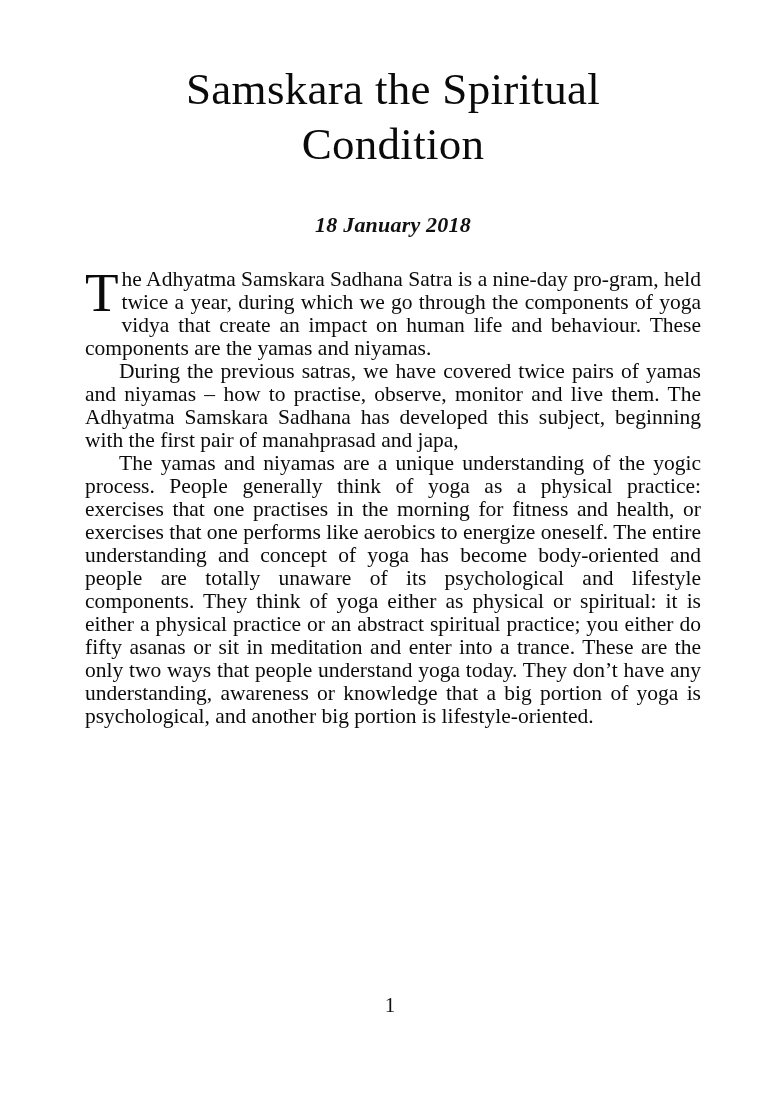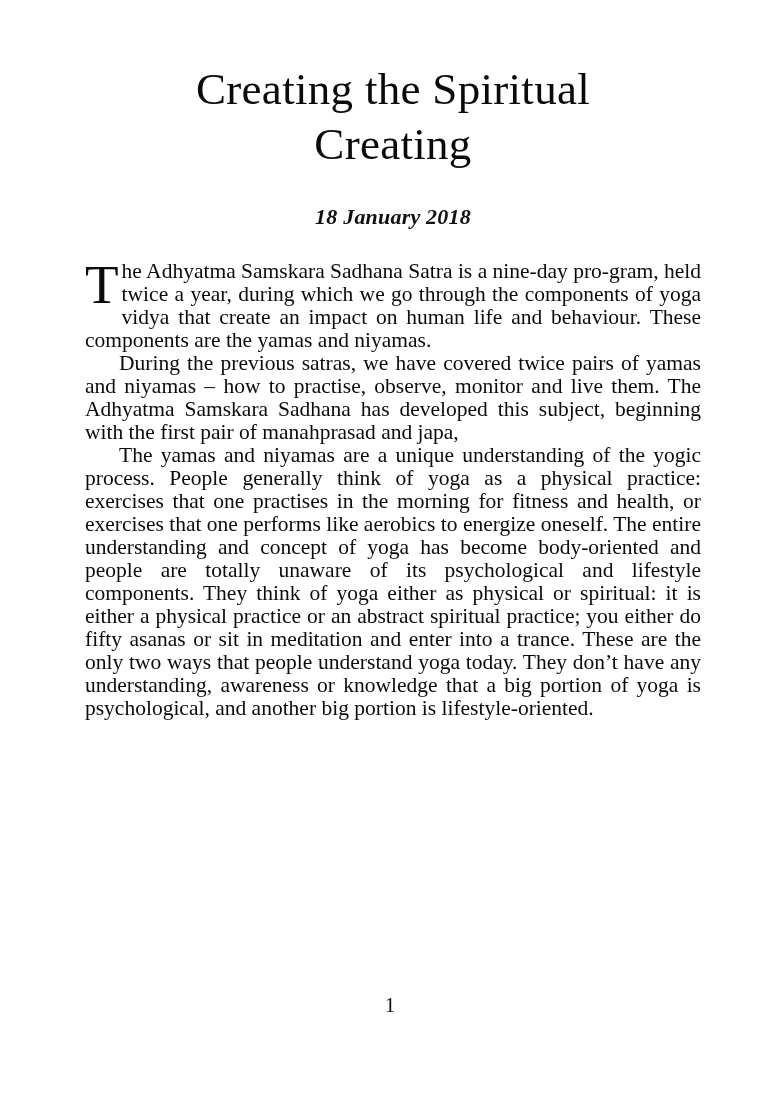--- a/index.html
+++ b/index.html
@@ -45,21 +45,21 @@
     font-weight: 400;
     line-height: 55px;
     letter-spacing: 0.3px;
     color: #0a0a0a;
     white-space: nowrap;
   }
 
   
   .date-line {
     text-align: center;
-    margin-top: 32px;
+    margin-top: 40px;
     font-size: 22px;
     font-style: italic;
     font-weight: 700;
     letter-spacing: 0.2px;
     color: #111111;
   }
 
   
   .body-block {
     margin-top: 30px;
@@ -103,22 +103,22 @@
     color: #101010;
   }
 </style>
 </head>
 <body>
 
 <div class="page">
   <div class="content">
 
     <h1 class="title-block">
-      <span class="title-line">Creating the Spiritual</span>
-      <span class="title-line">Creating</span>
+      <span class="title-line">Samskara the Spiritual</span>
+      <span class="title-line">Condition</span>
     </h1>
 
     <div class="date-line">18 January 2018</div>
 
     <div class="body-block">
       <p class="para first">The Adhyatma Samskara Sadhana Satra is a nine-day pro‐gram, held twice a year, during which we go through the components of yoga vidya that create an impact on human life and behaviour. These components are the yamas and niyamas.</p>
       <p class="para">During the previous satras, we have covered twice pairs of yamas and niyamas – how to practise, observe, monitor and live them. The Adhyatma Samskara Sadhana has developed this subject, beginning with the first pair of manahprasad and japa,</p>
       <p class="para">The yamas and niyamas are a unique understanding of the yogic process. People generally think of yoga as a physical practice: exercises that one practises in the morning for fitness and health, or exercises that one performs like aerobics to energize oneself. The entire understanding and concept of yoga has become body-oriented and people are totally unaware of its psychological and lifestyle components. They think of yoga either as physical or spiritual: it is either a physical practice or an abstract spiritual practice; you either do fifty asanas or sit in meditation and enter into a trance. These are the only two ways that people understand yoga today. They don’t have any understanding, awareness or knowledge that a big portion of yoga is psychological, and another big portion is lifestyle-oriented.</p>
     </div>
 

